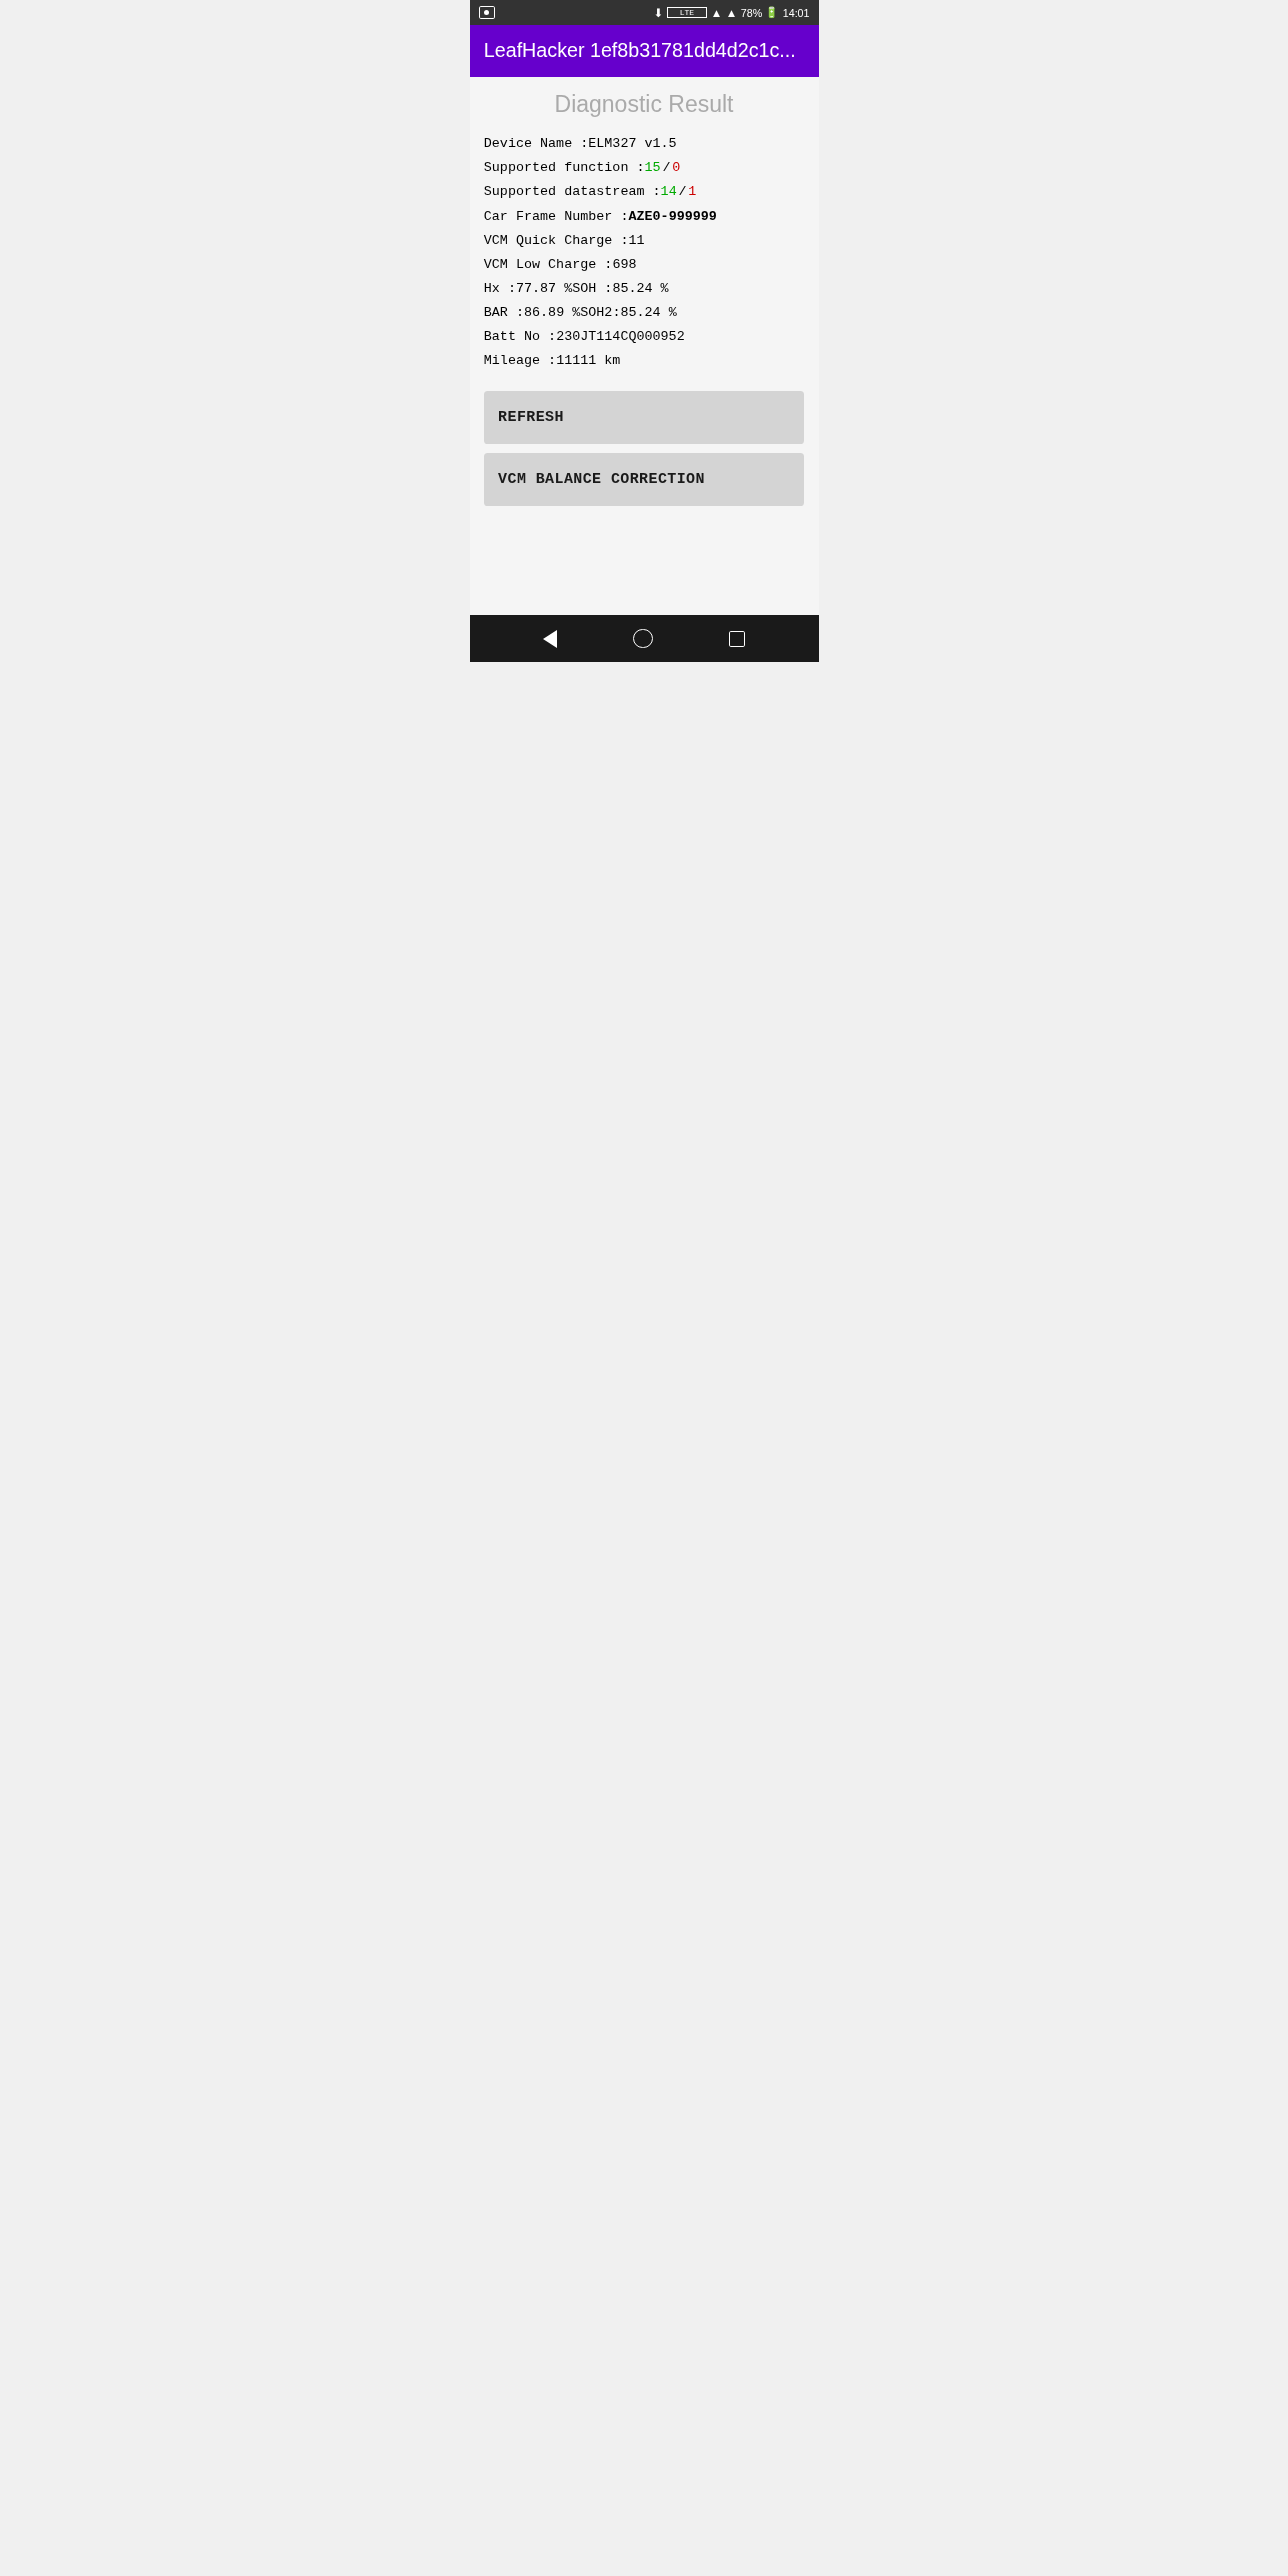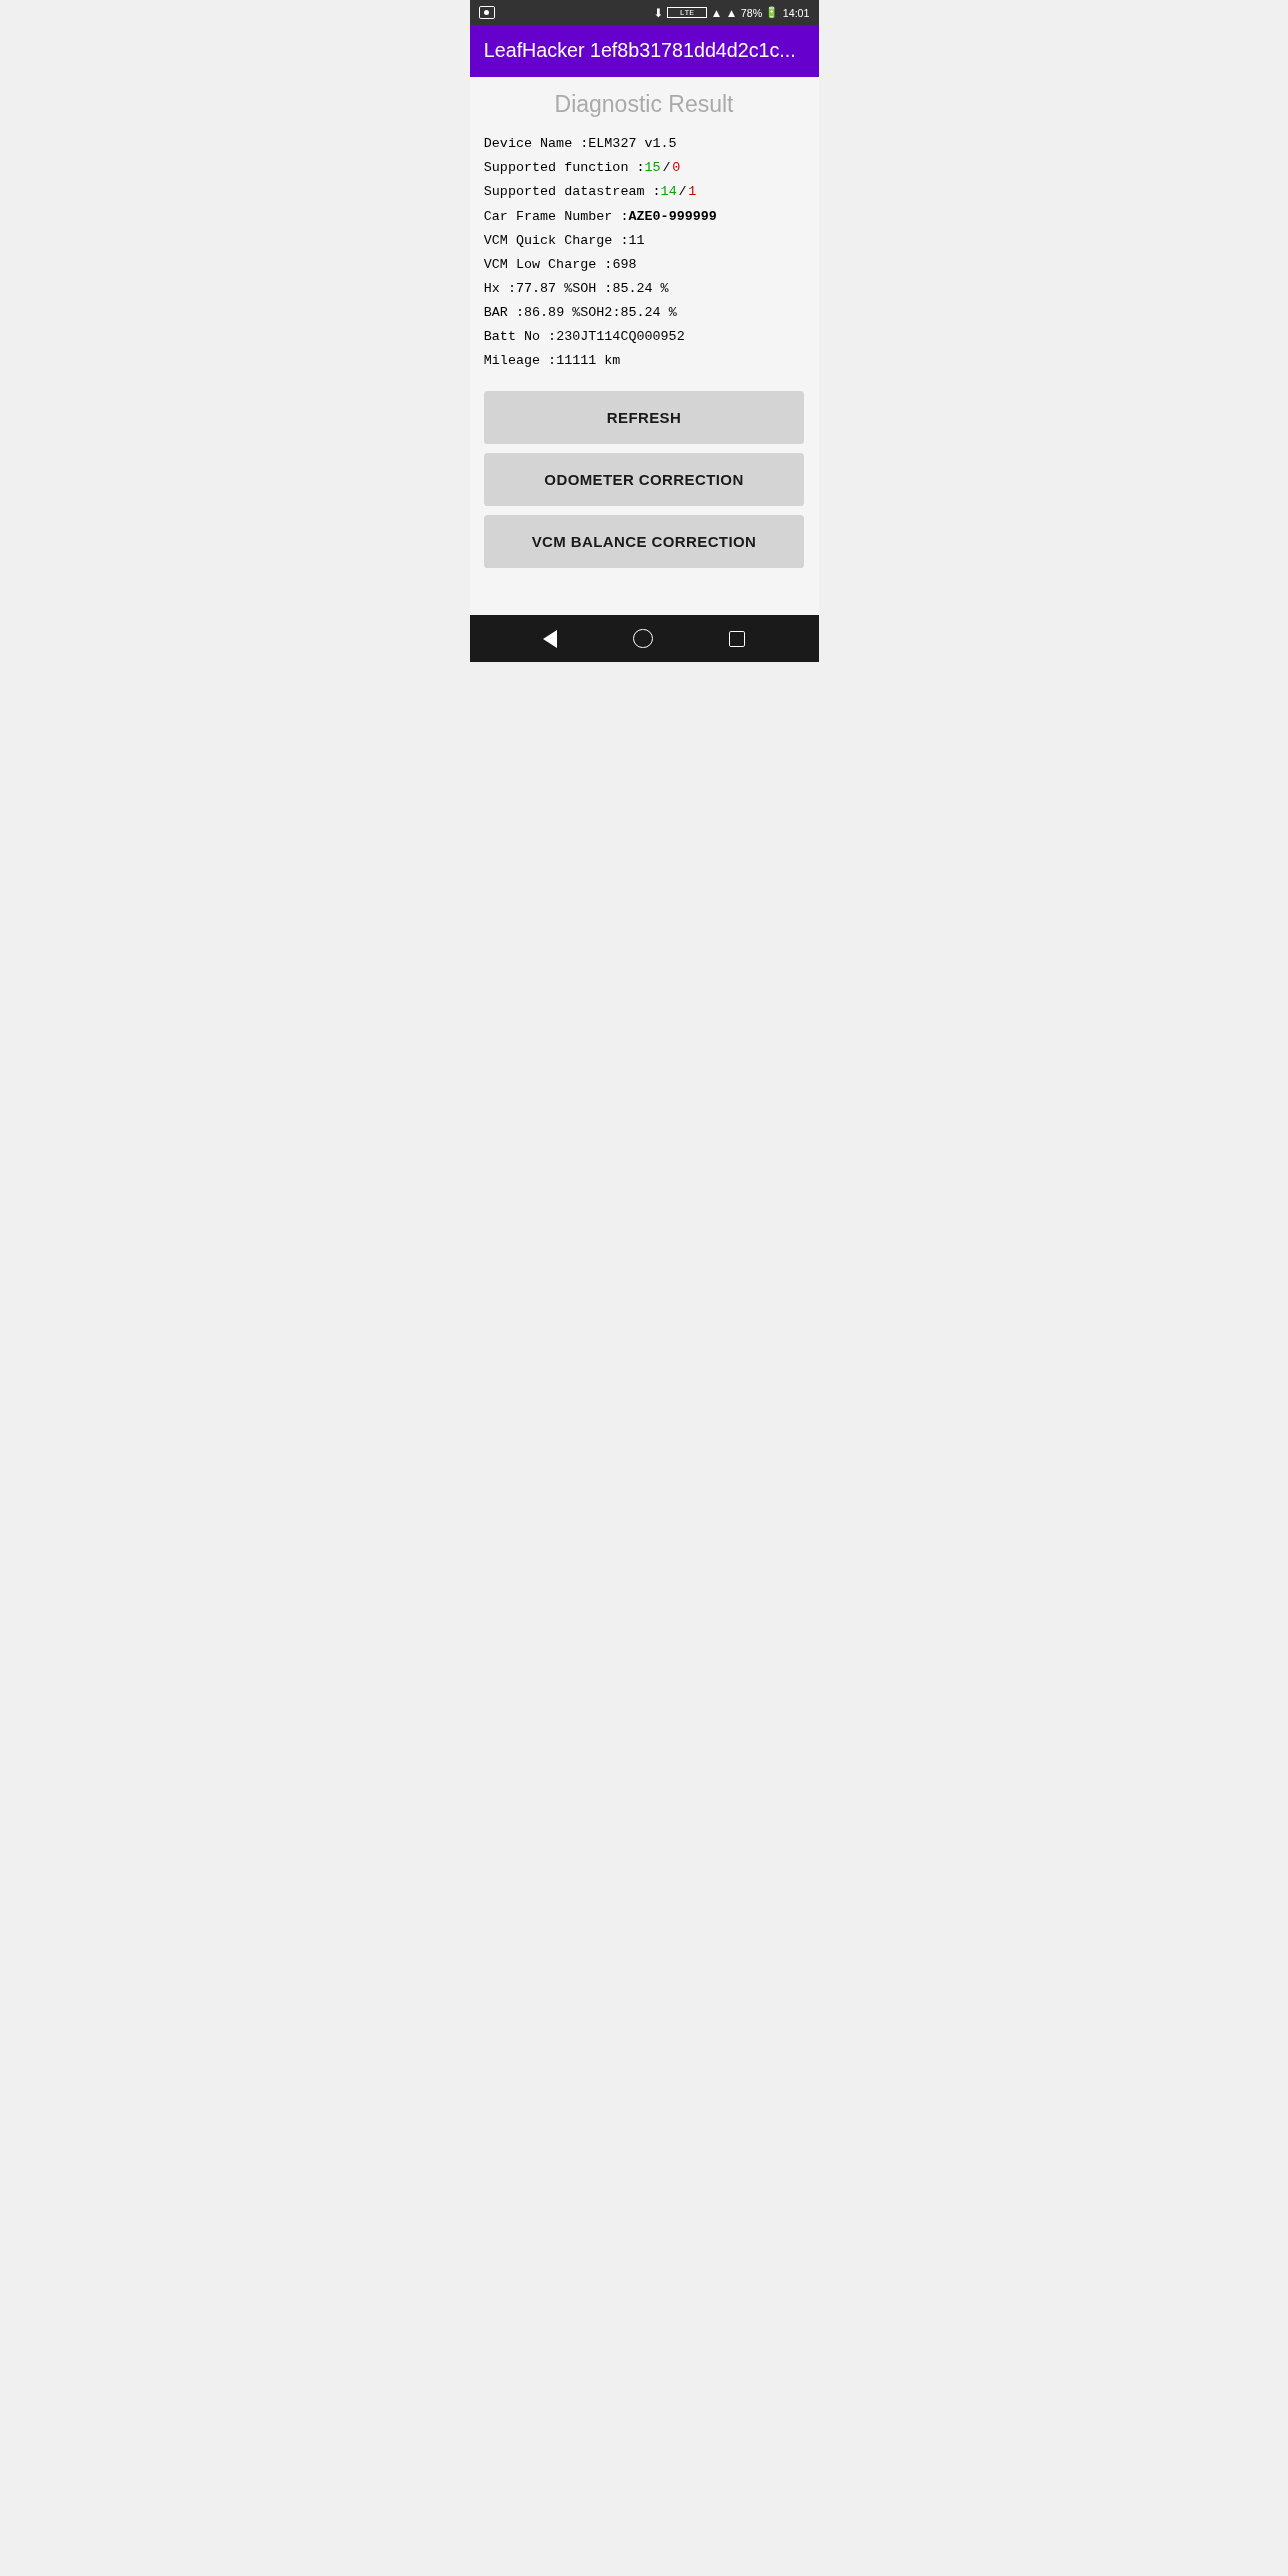--- a/index.html
+++ b/index.html
@@ -129,25 +129,25 @@
       gap: 9px;
     }
 
     .action-btn {
       background: #d4d4d4;
       border: none;
       border-radius: 3.6px;
       padding: 18px 14.3px;
       font-size: 15px;
       font-weight: bold;
-      font-family: Liberation Sans, sans-serif;
+      font-family: Liberation Mono, monospace;
       letter-spacing: 0.4px;
       color: #1a1a1a;
       cursor: pointer;
-      text-align: center;
+      text-align: left;
       width: 100%;
       display: block;
     }
 
     
     .nav-bar {
       background: #1a1a1a;
       height: 47px;
       display: flex;
       align-items: center;
@@ -264,21 +264,20 @@
     <div class="info-row">
       <span class="info-label">Mileage : </span>
       <span>11111 km</span>
     </div>
 
   </div>
 
   <div class="btn-section">
 
     <button class="action-btn">REFRESH</button>
-    <button class="action-btn">ODOMETER CORRECTION</button>
     <button class="action-btn">VCM BALANCE CORRECTION</button>
 
   </div>
 
 </div>
 
 <div class="nav-bar">
   <div class="back-triangle"></div>
   <div class="home-circle"></div>
   <div class="recents-square"></div>

